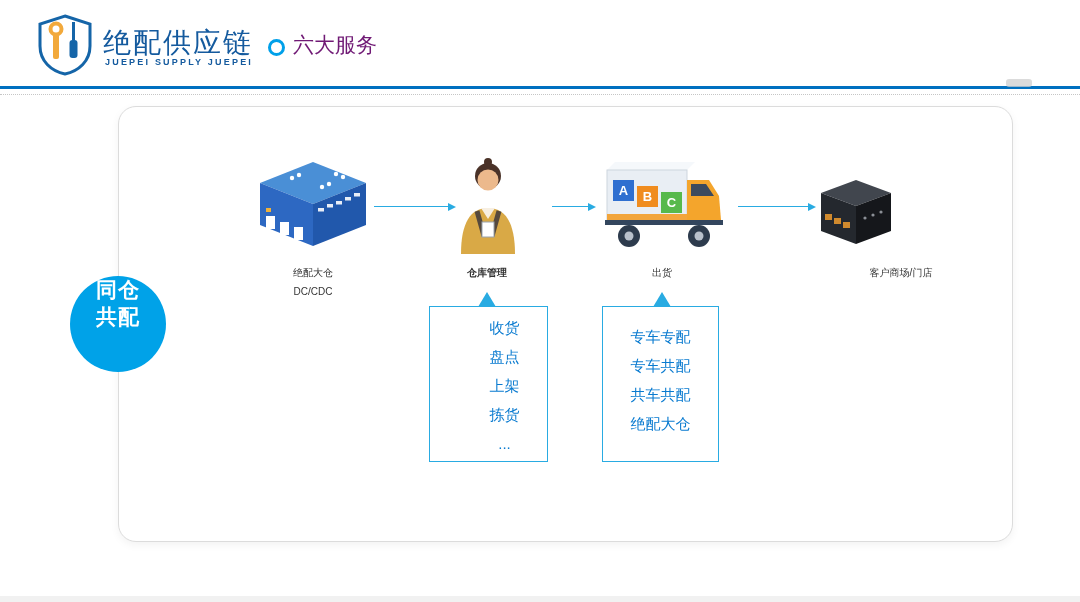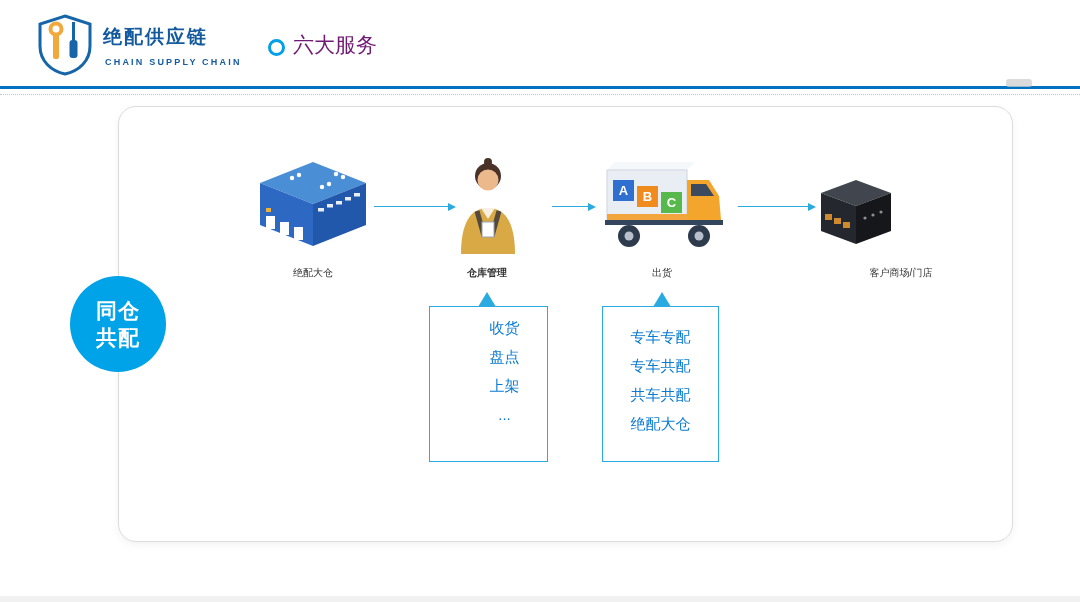--- a/index.html
+++ b/index.html
@@ -1,42 +1,42 @@
 <!DOCTYPE html>
 <html><head>
 <meta charset="utf-8">
 <style>
   html,body{margin:0;padding:0;background:#ffffff;}
   .stage{position:relative;width:1080px;height:602px;background:#fff;overflow:hidden;
          font-family:"Liberation Sans","DejaVu Sans",sans-serif;}
 
   
   .logo-icon{position:absolute;left:36px;top:14px;width:58px;height:62px;}
-  .logo-title{position:absolute;left:103px;top:24px;font-size:19px;font-weight:bold;
+  .logo-title{position:absolute;left:103px;top:24px;font-size:28px;font-weight:normal;
               color:#145a9e;letter-spacing:2px;}
   .logo-sub{position:absolute;left:105px;top:57px;font-size:9px;font-weight:bold;
             color:#145a9e;letter-spacing:2.2px;}
   .section-bullet{position:absolute;left:268px;top:39px;width:11px;height:11px;
                   border:3.5px solid #00a0e9;border-radius:50%;background:#fff;}
   .section-title{position:absolute;left:293px;top:31px;font-size:21px;color:#701a75;}
   .rule{position:absolute;left:0;top:86px;width:1080px;height:3px;background:#0070c0;}
   .rule-dotted{position:absolute;left:0;top:94px;width:1080px;height:0;
                border-top:1px dotted #c6c6c6;}
   .corner-mark{position:absolute;left:1006px;top:79px;width:26px;height:8px;
                background:#cfcfcf;border-radius:3px;opacity:.75;}
   .bottom-edge{position:absolute;left:0;bottom:0;width:1080px;height:6px;background:#f1f1f1;}
 
   
   .card{position:absolute;left:118px;top:106px;width:893px;height:434px;background:#fff;
         border:1px solid #dcdcdc;border-radius:18px;box-shadow:0 3px 8px rgba(0,0,0,.05);}
 
   
   .badge{position:absolute;left:70px;top:276px;width:96px;height:96px;border-radius:50%;
          background:#00a2e8;color:#fff;font-weight:bold;font-size:21px;letter-spacing:1px;
-         display:flex;flex-direction:column;align-items:center;justify-content:center;
+         display:flex;flex-direction:column;align-items:center;justify-content:flex-start;
          line-height:27px;}
 
   
   .node-icon{position:absolute;}
   .icon-warehouse{left:256px;top:160px;width:114px;height:88px;}
   .icon-worker{left:455px;top:156px;width:66px;height:98px;}
   .icon-truck{left:597px;top:158px;width:134px;height:96px;}
   .icon-store{left:817px;top:178px;width:78px;height:70px;}
 
   .node-label{position:absolute;width:140px;text-align:center;font-size:10px;color:#333;
@@ -71,21 +71,21 @@
 <div class="stage">
 
   <svg class="logo-icon" viewBox="0 0 58 62">
     <path d="M29,2 L54,10 V32 C54,47 43,57 29,60 C15,57 4,47 4,32 V10 Z" fill="#ffffff" stroke="#1565a8" stroke-width="3"></path>
     <circle cx="20" cy="15" r="5.5" fill="none" stroke="#f2a93b" stroke-width="4"></circle>
     <rect x="17" y="19" width="6" height="26" rx="2" fill="#f2a93b"></rect>
     <rect x="36" y="8" width="3" height="18" fill="#1565a8"></rect>
     <rect x="33.5" y="26" width="8" height="18" rx="3" fill="#1565a8"></rect>
   </svg>
   <div class="logo-title">绝配供应链</div>
-  <div class="logo-sub">CHAIN SUPPLY CHAIN</div>
+  <div class="logo-sub">JUEPEI SUPPLY JUEPEI</div>
 
   <div class="section-bullet"></div>
   <div class="section-title">六大服务</div>
 
   <div class="rule"></div>
   <div class="rule-dotted"></div>
   <div class="corner-mark"></div>
 
   <div class="card"></div>
 
@@ -152,36 +152,38 @@
     <rect x="8" y="36" width="7" height="6" fill="#d08a2e"></rect>
     <rect x="17" y="40" width="7" height="6" fill="#d08a2e"></rect>
     <rect x="26" y="44" width="7" height="6" fill="#d08a2e"></rect>
     <circle cx="48" cy="40" r="1.6" fill="#8b8f96"></circle>
     <circle cx="56" cy="37" r="1.6" fill="#8b8f96"></circle>
     <circle cx="64" cy="34" r="1.6" fill="#8b8f96"></circle>
   </svg>
 
   <div class="node-label label-0">
     <div>绝配大仓</div>
+    <div>DC/CDC</div>
   </div>
   <div class="node-label label-1">仓库管理</div>
   <div class="node-label label-2">出货</div>
   <div class="node-label label-3">客户商场/门店</div>
 
   <div class="arrow arrow-0"></div>
   <div class="arrow arrow-1"></div>
   <div class="arrow arrow-2"></div>
 
   <div class="pointer pointer-a"></div>
   <div class="pointer pointer-b"></div>
 
   <div class="detail-box box-a">
     <div class="detail-item">收货</div>
     <div class="detail-item">盘点</div>
     <div class="detail-item">上架</div>
+    <div class="detail-item">拣货</div>
     <div class="detail-item">...</div>
   </div>
 
   <div class="detail-box box-b">
     <div class="detail-item">专车专配</div>
     <div class="detail-item">专车共配</div>
     <div class="detail-item">共车共配</div>
     <div class="detail-item">绝配大仓</div>
   </div>
 

